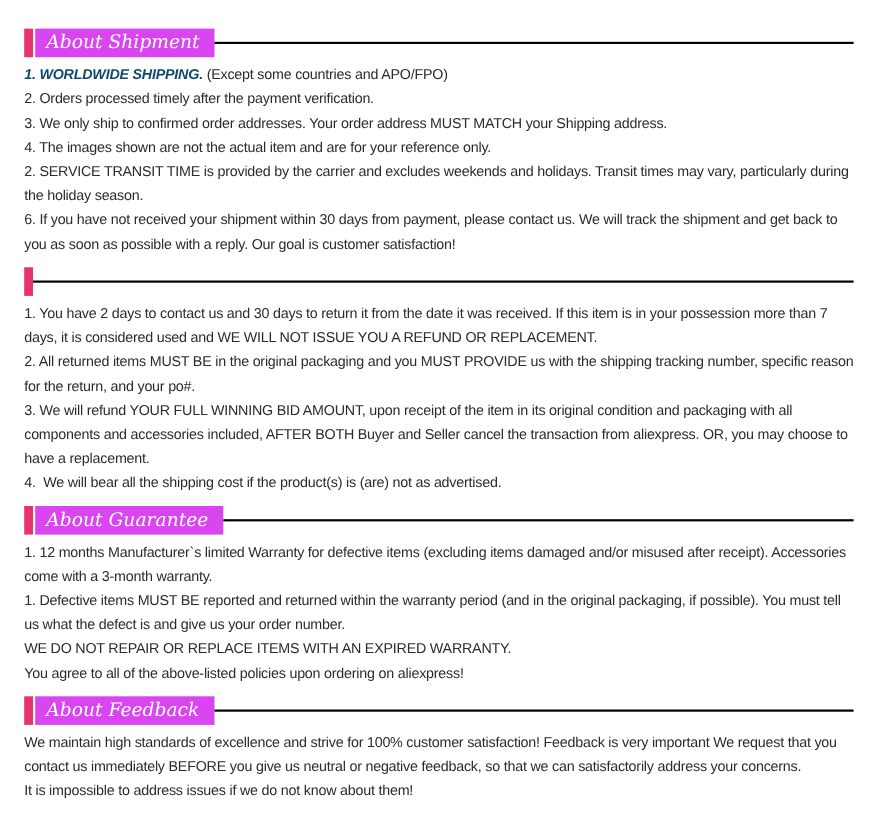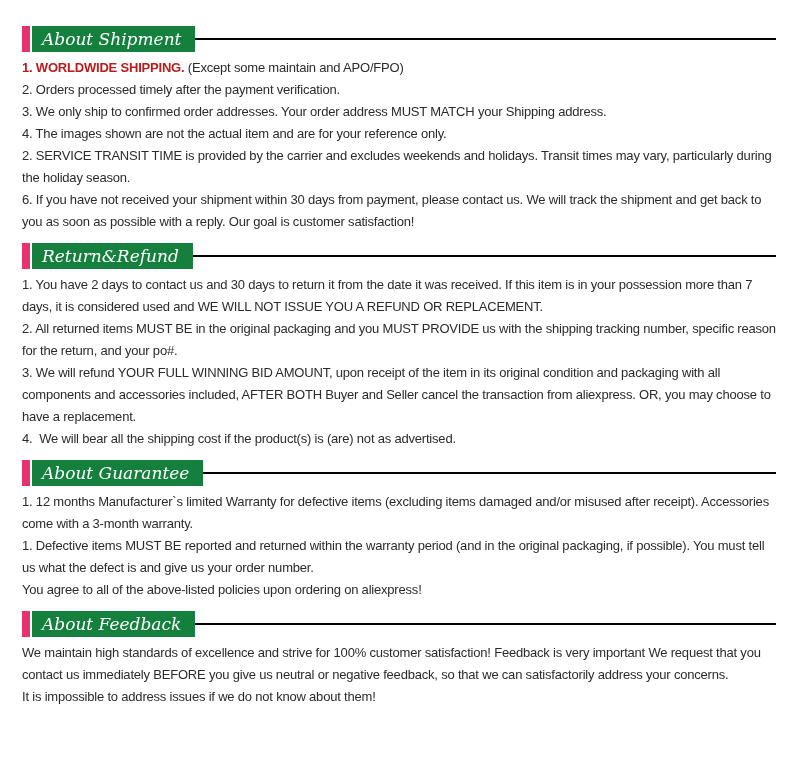--- a/index.html
+++ b/index.html
@@ -22,21 +22,21 @@
     align-items: stretch;
     height: 26px;
     margin: 0 0 5px 0;
   }
   .accent-bar {
     width: 8px;
     background: #e8326e;
     flex: 0 0 auto;
   }
   .header-box {
-    background: #15803d;
+    background: #d946ef;
     color: #ffffff;
     font-family: "DejaVu Serif", "Liberation Serif", serif;
     font-style: italic;
     font-size: 17px;
     line-height: 26px;
     padding: 0 14px 0 10px;
     margin-left: 2px;
     flex: 0 0 auto;
     white-space: nowrap;
   }
@@ -52,67 +52,68 @@
   .section-body p {
     margin: 0;
     font-size: 13px;
     line-height: 22px;
     letter-spacing: -0.2px;
     color: #2b2b2b;
     white-space: pre-wrap;
   }
   .section-body p b {
     font-weight: bold;
-    color: #b91c1c;
+    color: #0c4a6e;
+    font-style: italic;
   }
 </style>
 </head>
 <body>
 
 <div class="page">
 
   <div class="section">
     <div class="section-header">
       <span class="accent-bar"></span>
       <span class="header-box">About Shipment</span>
       <span class="header-rule"></span>
     </div>
     <div class="section-body">
-      <p><b>1. WORLDWIDE SHIPPING.</b><span> (Except some maintain and APO/FPO)</span></p>
+      <p><b>1. WORLDWIDE SHIPPING.</b><span> (Except some countries and APO/FPO)</span></p>
       <p>2. Orders processed timely after the payment verification.</p>
       <p>3. We only ship to confirmed order addresses. Your order address MUST MATCH your Shipping address.</p>
       <p>4. The images shown are not the actual item and are for your reference only.</p>
       <p>2. SERVICE TRANSIT TIME is provided by the carrier and excludes weekends and holidays. Transit times may vary, particularly during the holiday season.</p>
       <p>6. If you have not received your shipment within 30 days from payment, please contact us. We will track the shipment and get back to you as soon as possible with a reply. Our goal is customer satisfaction!</p>
     </div>
   </div>
 
   <div class="section">
     <div class="section-header">
       <span class="accent-bar"></span>
-      <span class="header-box">Return&amp;Refund</span>
       <span class="header-rule"></span>
     </div>
     <div class="section-body">
       <p>1. You have 2 days to contact us and 30 days to return it from the date it was received. If this item is in your possession more than 7 days, it is considered used and WE WILL NOT ISSUE YOU A REFUND OR REPLACEMENT.</p>
       <p>2. All returned items MUST BE in the original packaging and you MUST PROVIDE us with the shipping tracking number, specific reason for the return, and your po#.</p>
       <p>3. We will refund YOUR FULL WINNING BID AMOUNT, upon receipt of the item in its original condition and packaging with all components and accessories included, AFTER BOTH Buyer and Seller cancel the transaction from aliexpress. OR, you may choose to have a replacement.</p>
       <p>4.  We will bear all the shipping cost if the product(s) is (are) not as advertised.</p>
     </div>
   </div>
 
   <div class="section">
     <div class="section-header">
       <span class="accent-bar"></span>
       <span class="header-box">About Guarantee</span>
       <span class="header-rule"></span>
     </div>
     <div class="section-body">
       <p>1. 12 months Manufacturer`s limited Warranty for defective items (excluding items damaged and/or misused after receipt). Accessories come with a 3-month warranty.</p>
       <p>1. Defective items MUST BE reported and returned within the warranty period (and in the original packaging, if possible). You must tell us what the defect is and give us your order number.</p>
+      <p>WE DO NOT REPAIR OR REPLACE ITEMS WITH AN EXPIRED WARRANTY.</p>
       <p>You agree to all of the above-listed policies upon ordering on aliexpress!</p>
     </div>
   </div>
 
   <div class="section">
     <div class="section-header">
       <span class="accent-bar"></span>
       <span class="header-box">About Feedback</span>
       <span class="header-rule"></span>
     </div>

